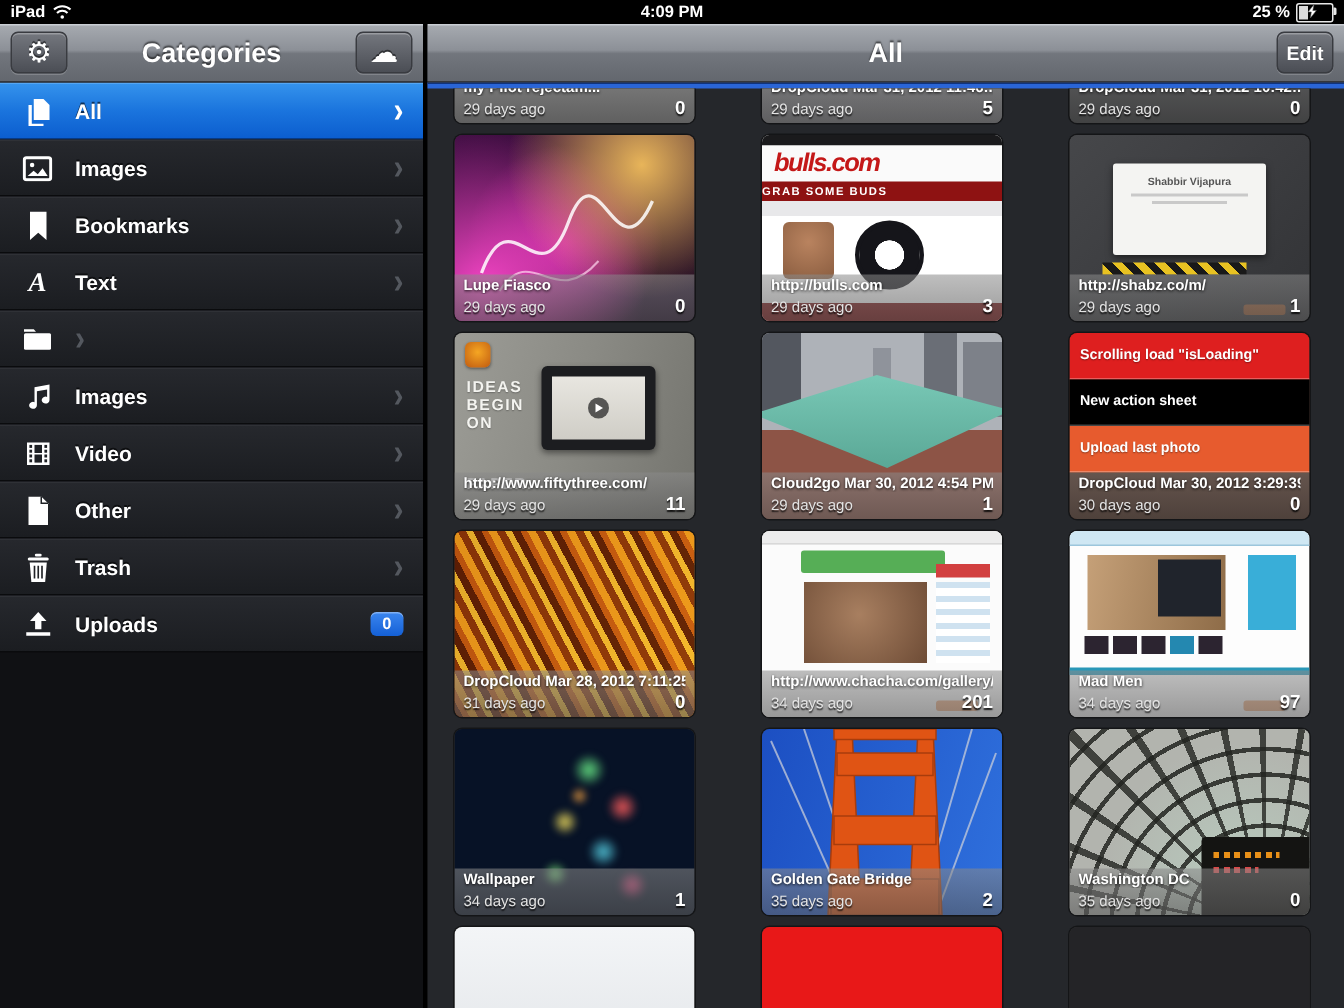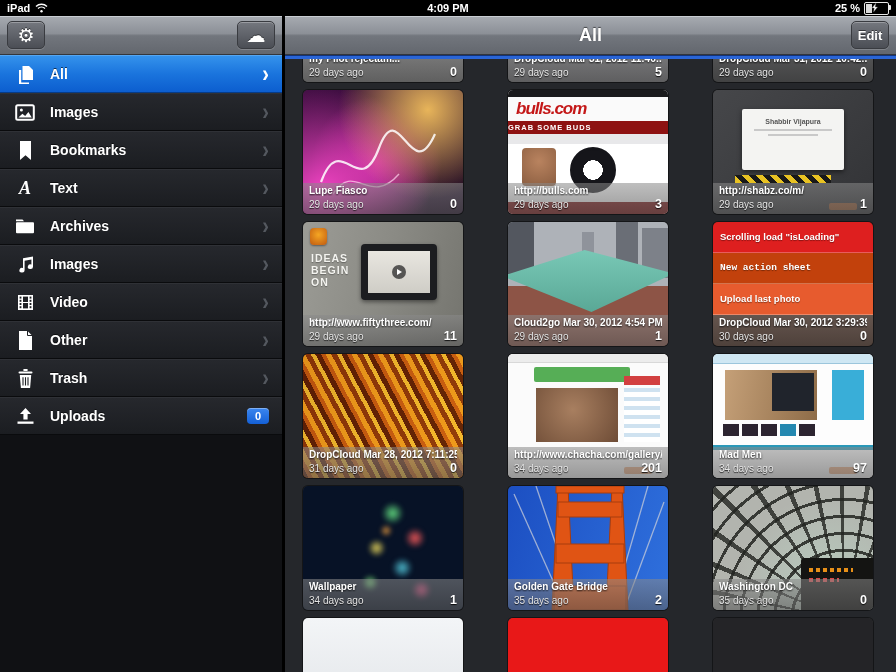--- a/index.html
+++ b/index.html
@@ -109,21 +109,21 @@
   .c2g-bldgs i{position:absolute;background:#5e626a;}
   .c2g-bldgs i:nth-child(1){left:0;top:0;width:26px;height:52px;background:#53575f;}
   .c2g-bldgs i:nth-child(2){left:108px;top:0;width:22px;height:58px;background:#6a6e76;}
   .c2g-bldgs i:nth-child(3){left:134px;top:6px;width:26px;height:50px;background:#7d8189;}
   .c2g-bldgs i:nth-child(4){left:74px;top:10px;width:12px;height:40px;background:#8f939b;}
   .c2g-roof{position:absolute;left:-6px;top:28px;width:172px;height:62px;background:linear-gradient(#79c8b6,#5aa896);
     clip-path:polygon(0 42%,48% 0,100% 38%,52% 100%);}
   .t-droplist{background:#381505;display:flex;flex-direction:column;}
   .dl-row{height:30px;line-height:30px;padding-left:7px;color:#fff;font-weight:bold;font-size:9.5px;
     text-shadow:0 1px 1px rgba(0,0,0,.4);border-bottom:1px solid rgba(255,255,255,.28);}
-  .dl-r1{background:#de1f1f;} .dl-r2{background:#c2410c;font-family:Liberation Mono, monospace;} .dl-r3{background:#e75b2e;}
+  .dl-r1{background:#de1f1f;} .dl-r2{background:#000000;} .dl-r3{background:#e75b2e;}
   .t-pixels{background:
     repeating-linear-gradient(62deg,rgba(90,28,4,.9) 0 5px,rgba(200,90,16,.85) 5px 9px,rgba(240,156,28,.9) 9px 14px,rgba(138,52,8,.9) 14px 19px,rgba(248,192,48,.85) 19px 23px),
     linear-gradient(120deg,#551a04,#f09a18);}
   .t-chacha{background:#fbfbfb;}
   .cc-head{position:absolute;left:0;top:0;right:0;height:8px;background:#ececec;border-bottom:1px solid #d8d8d8;}
   .cc-banner{position:absolute;left:26px;top:13px;width:96px;height:15px;background:#56ae56;border-radius:2px;}
   .cc-photo{position:absolute;left:28px;top:34px;width:82px;height:54px;
     background:radial-gradient(circle at 45% 40%,#a87f60,#6e4c36);}
   .cc-side{position:absolute;right:8px;top:34px;width:36px;height:54px;
     background:repeating-linear-gradient(#cfe2f0 0 4px,#fff 4px 9px);}
@@ -184,20 +184,21 @@
   </div>
 </div>
 
 <div class="app">
 
   <aside class="sidebar">
     <div class="nav">
       <div class="nav-btn left">
         <span class="glyph">⚙</span>
       </div>
+      <div class="nav-title">Categories</div>
       <div class="nav-btn right">
         <span class="glyph">☁</span>
       </div>
     </div>
     <div class="side-list">
 
       <div class="side-item selected">
         <span class="side-icon">
           <svg width="19" height="19" viewBox="0 0 19 19">
               <path d="M6.5 1h6.5l4 4v10H6.5z" fill="#fff"></path>
@@ -238,21 +239,20 @@
         <span class="chev">›</span>
       </div>
 
       <div class="side-item">
         <span class="side-icon">
           <svg width="20" height="16" viewBox="0 0 20 16">
               <path d="M1 1.5h6.5l1.5 1.7H1z" fill="#fff"></path>
               <rect x="1" y="4.2" width="18" height="11" rx="1" fill="#fff"></rect>
             </svg>
         </span>
-        <span class="side-label">Archives</span>
         <span class="chev">›</span>
       </div>
 
       <div class="side-item">
         <span class="side-icon">
           <svg width="17" height="19" viewBox="0 0 17 19">
               <path d="M6 3.2L16 1.4v10.3a2.6 2.3 0 1 1-1.6-2.1V4.6L7.6 5.8v9.4a2.6 2.3 0 1 1-1.6-2.1z" fill="#fff"></path>
             </svg>
         </span>
         <span class="side-label">Images</span>

